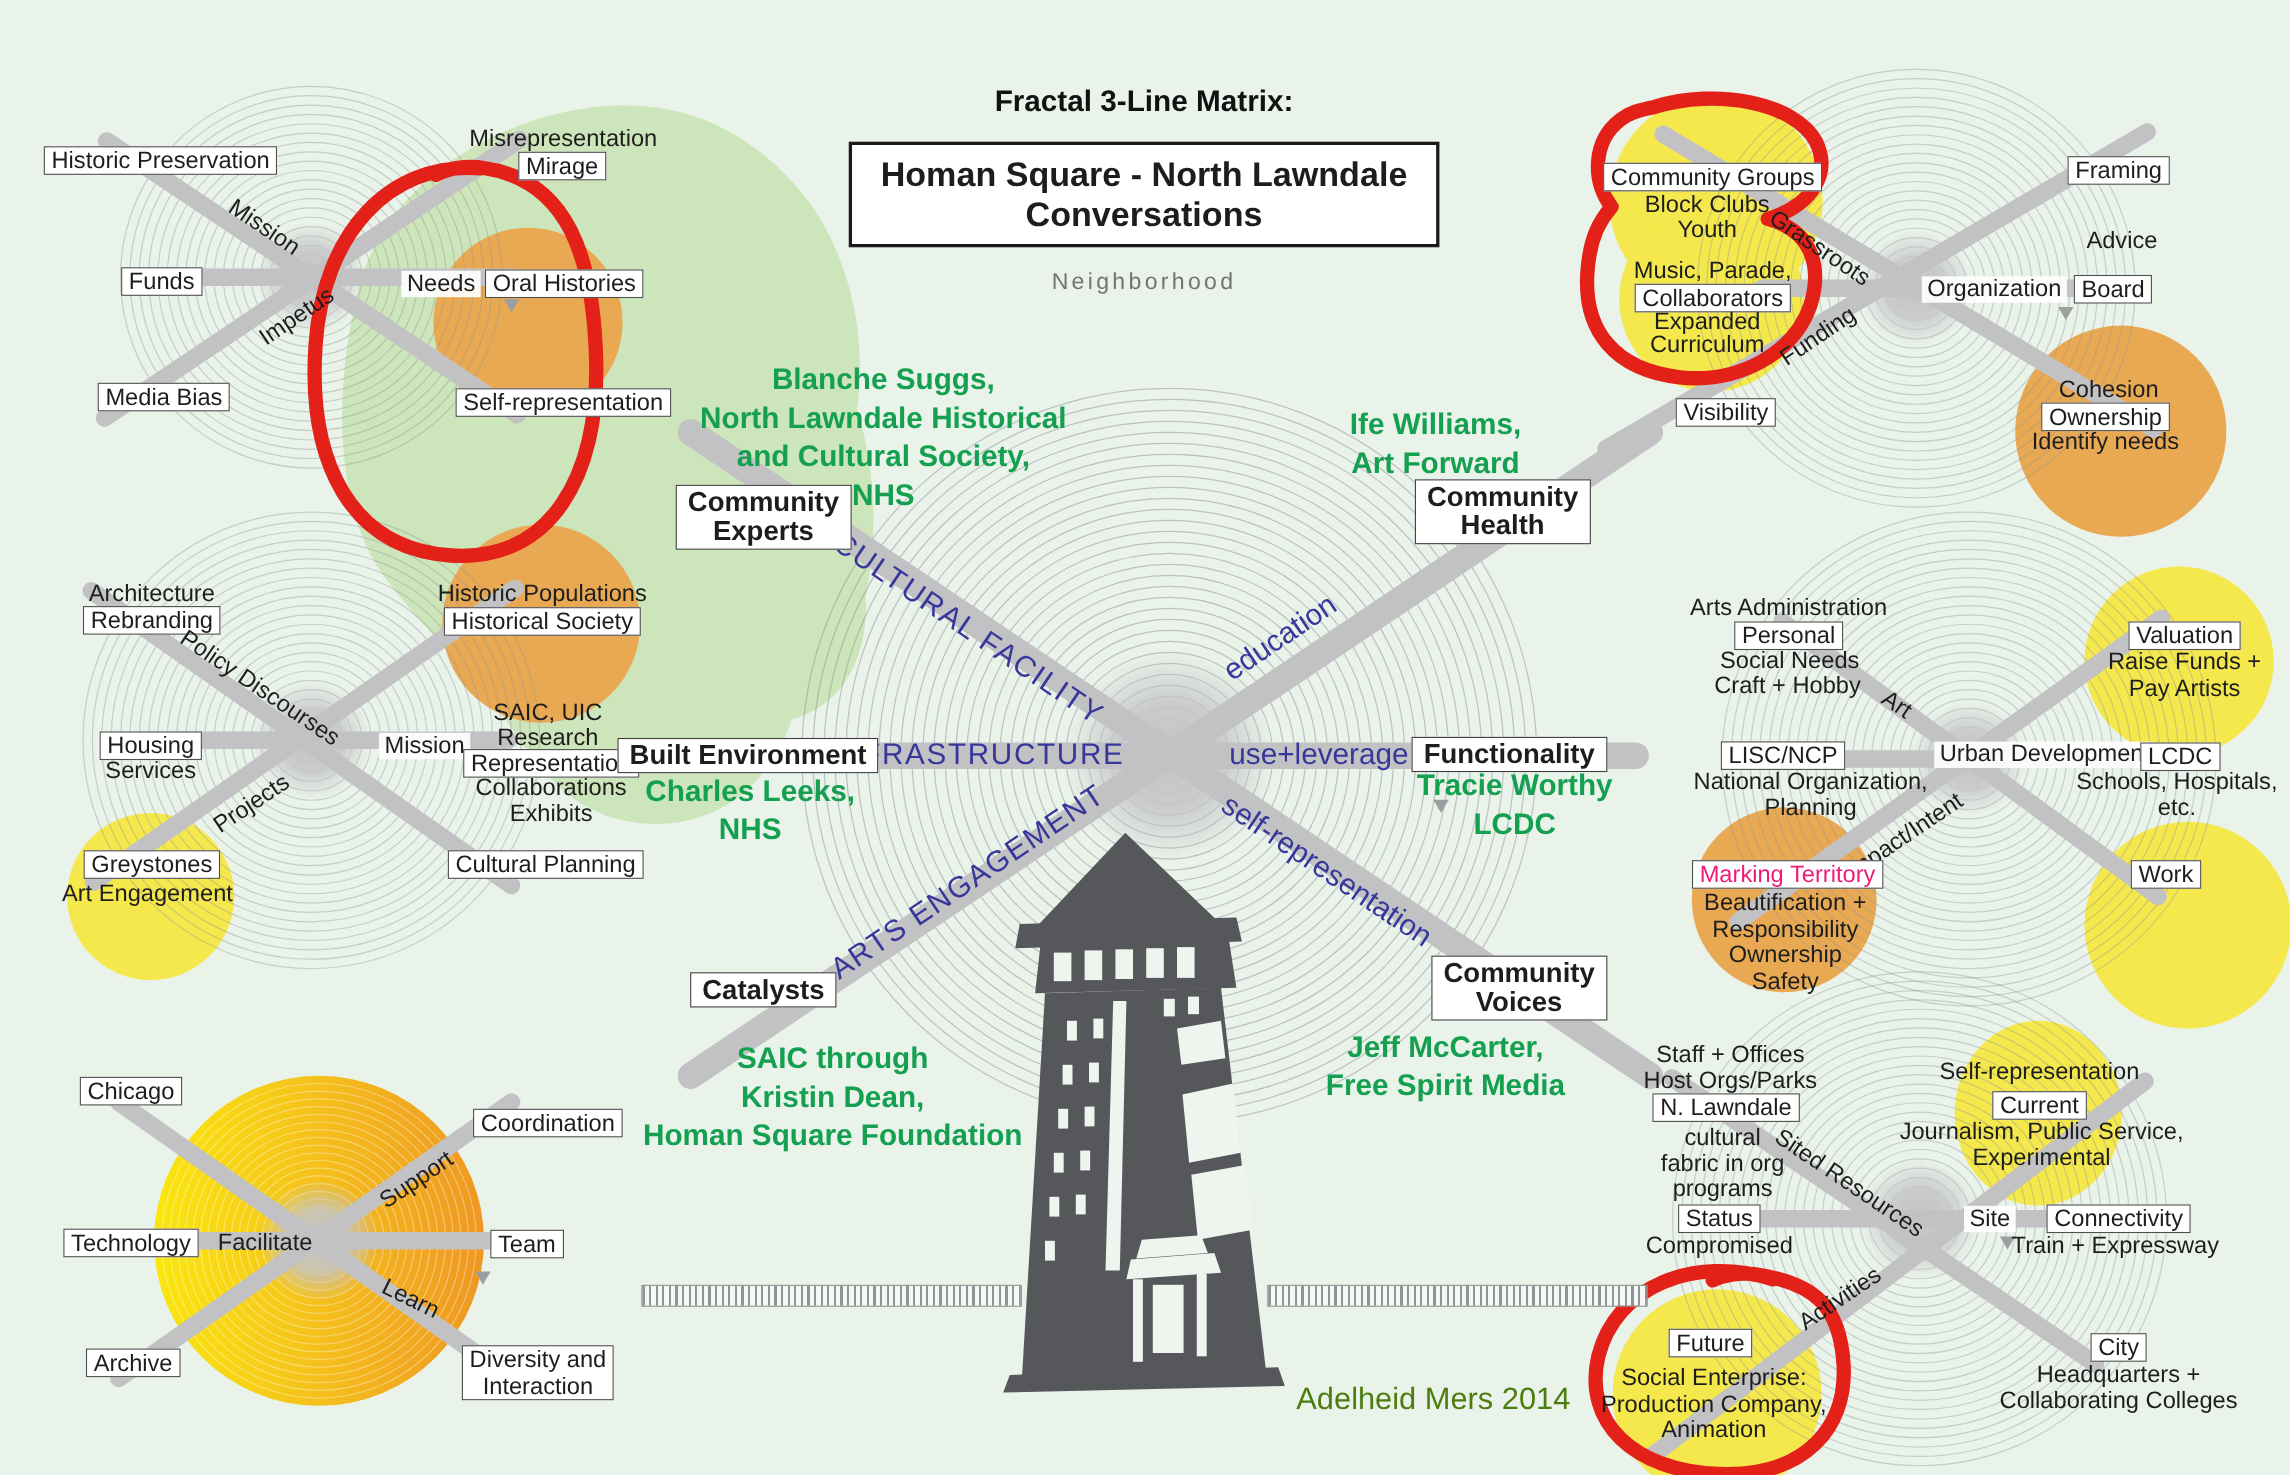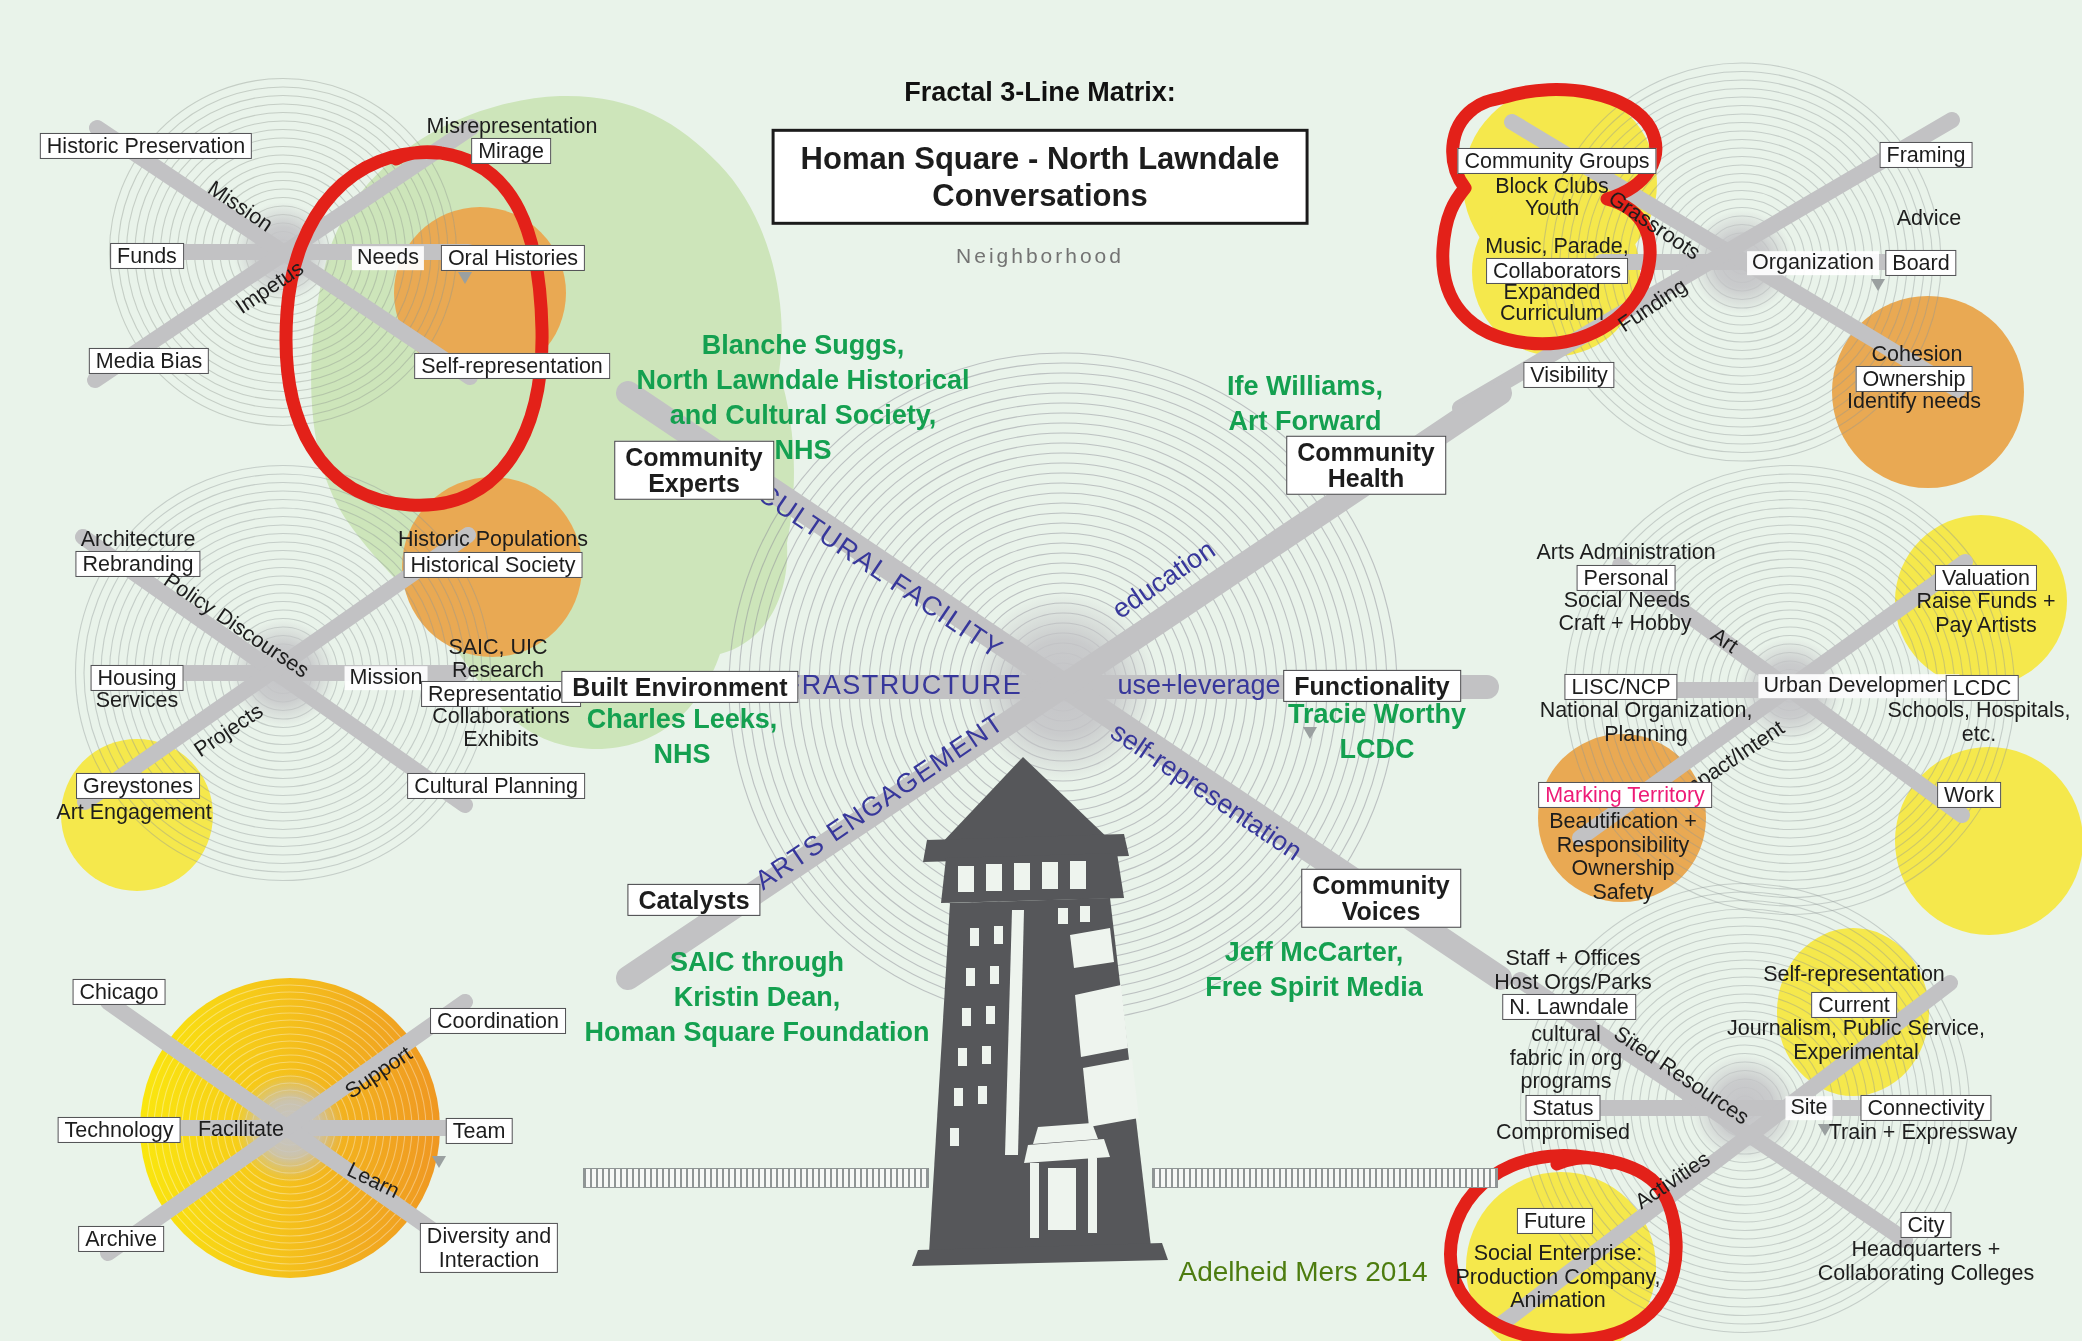--- a/index.html
+++ b/index.html
@@ -358,21 +358,21 @@
 Conversations</div>
   <div class="lbl" id="subtitle" style="left:1040px;top:256px;">Neighborhood</div>
 
   <div class="lbl box" style="left:146px;top:146px;">Historic Preservation</div>
   <div class="lbl rA" style="left:240px;top:207px;">Mission</div>
   <div class="lbl box" style="left:147px;top:256px;">Funds</div>
   <div class="lbl rB" style="left:270px;top:288px;">Impetus</div>
   <div class="lbl box" style="left:149px;top:361px;">Media Bias</div>
   <div class="lbl" style="left:512px;top:127px;">Misrepresentation</div>
   <div class="lbl box" style="left:511px;top:151px;">Mirage</div>
-  <div class="lbl strip" style="left:388px;top:258px;">Needs</div>
+  <div class="lbl strip" style="left:401px;top:258px;">Needs</div>
   <div class="lbl box" style="left:513px;top:258px;">Oral Histories</div>
   <div class="lbl box" style="left:512px;top:366px;">Self-representation</div>
 
   <div class="lbl box" style="left:1557px;top:161px;">Community Groups</div>
   <div class="lbl" style="left:1552px;top:187px;">Block Clubs</div>
   <div class="lbl" style="left:1552px;top:209px;">Youth</div>
   <div class="lbl" style="left:1557px;top:247px;">Music, Parade,</div>
   <div class="lbl box" style="left:1557px;top:271px;">Collaborators</div>
   <div class="lbl" style="left:1552px;top:293px;">Expanded</div>
   <div class="lbl" style="left:1552px;top:314px;text-align:center;">Curriculum</div>

